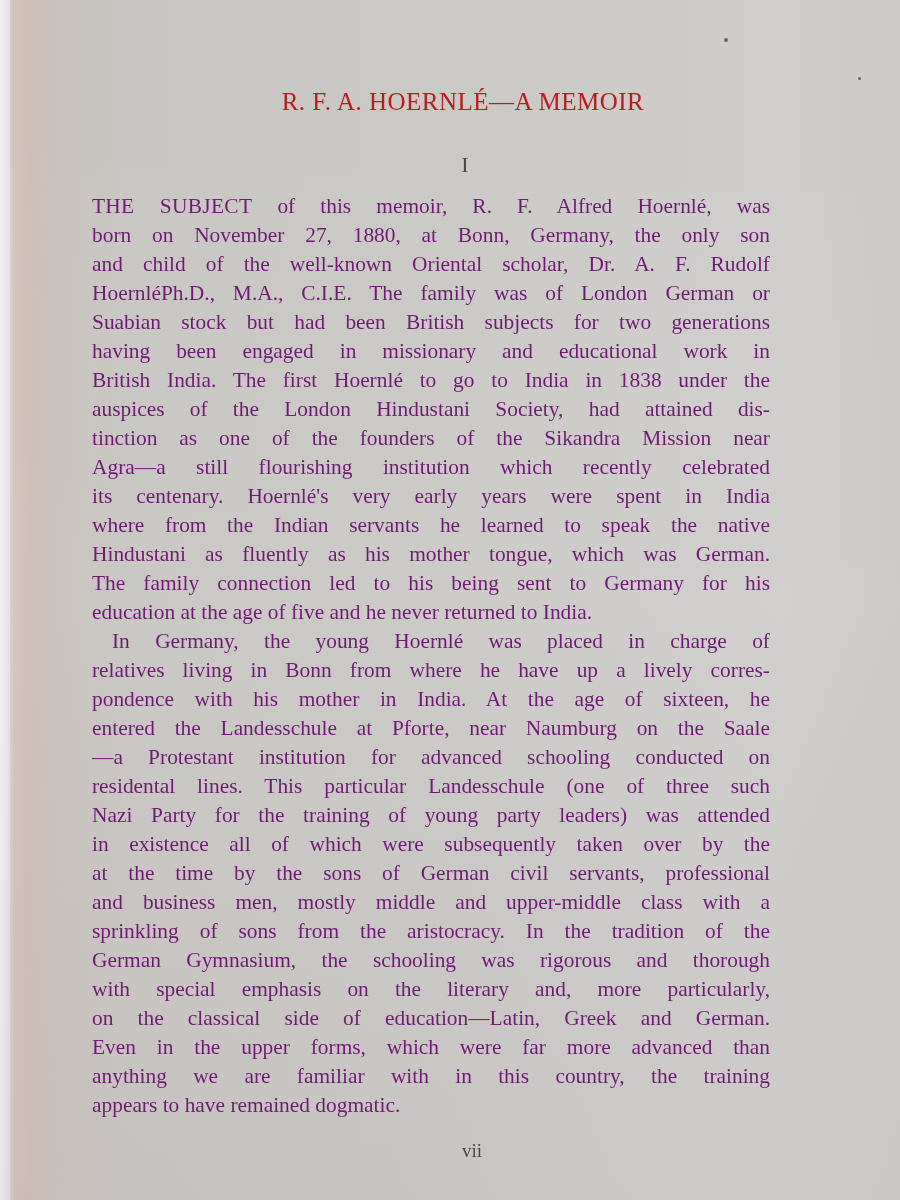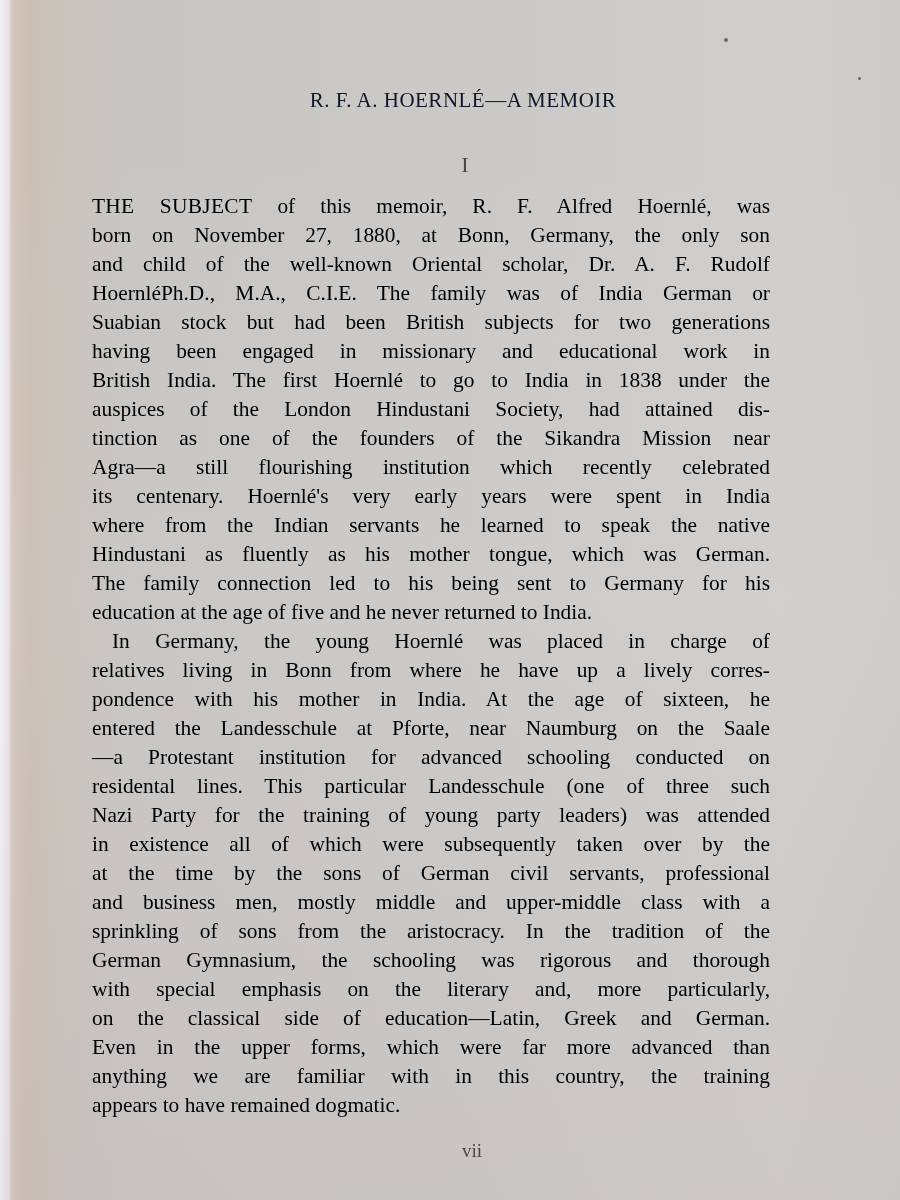--- a/index.html
+++ b/index.html
@@ -31,23 +31,23 @@
       width: 4px; height: 4px;
       border-radius: 50%;
       background: #6a6664;
     }
     .running-head {
       position: absolute;
       top: 88px;
       left: 0;
       width: 900px;
       text-align: center;
-      font-size: 21px;
+      font-size: 25px;
       letter-spacing: 0.5px;
-      color: #0f172a;
+      color: #b91c1c;
       padding-left: 26px;
       box-sizing: border-box;
     }
     .section-number {
       position: absolute;
       top: 152px;
       left: 0;
       width: 900px;
       text-align: center;
       font-size: 22px;
@@ -62,21 +62,21 @@
       width: 678px;
     }
     .line {
       display: block;
       height: 29px;
       line-height: 29px;
       font-size: 21.4px;
       white-space: nowrap;
       text-align: justify;
       text-align-last: justify;
-      color: #000000;
+      color: #701a75;
     }
     .line.last {
       text-align-last: left;
     }
     .line.indent {
       padding-left: 20px;
     }
     .line .em { }
     .sc {
       letter-spacing: 0.3px;
@@ -103,21 +103,21 @@
 
 <div class="running-head">R. F. A. HOERNLÉ—A MEMOIR</div>
 <div class="section-number">I</div>
 
 <div class="body-text">
 
   <div>
     <span class="line"><span class="sc">THE SUBJECT</span><span> of this memoir, R. F. Alfred Hoernlé, was</span></span>
     <span class="line">born on November 27, 1880, at Bonn, Germany, the only son</span>
     <span class="line">and child of the well-known Oriental scholar, Dr. A. F. Rudolf</span>
-    <span class="line">HoernléPh.D., M.A., C.I.E. The family was of India German or</span>
+    <span class="line">HoernléPh.D., M.A., C.I.E. The family was of London German or</span>
     <span class="line">Suabian stock but had been British subjects for two generations</span>
     <span class="line">having been engaged in missionary and educational work in</span>
     <span class="line">British India. The first Hoernlé to go to India in 1838 under the</span>
     <span class="line">auspices of the London Hindustani Society, had attained dis-</span>
     <span class="line">tinction as one of the founders of the Sikandra Mission near</span>
     <span class="line">Agra—a still flourishing institution which recently celebrated</span>
     <span class="line">its centenary. Hoernlé's very early years were spent in India</span>
     <span class="line">where from the Indian servants he learned to speak the native</span>
     <span class="line">Hindustani as fluently as his mother tongue, which was German.</span>
     <span class="line">The family connection led to his being sent to Germany for his</span>

